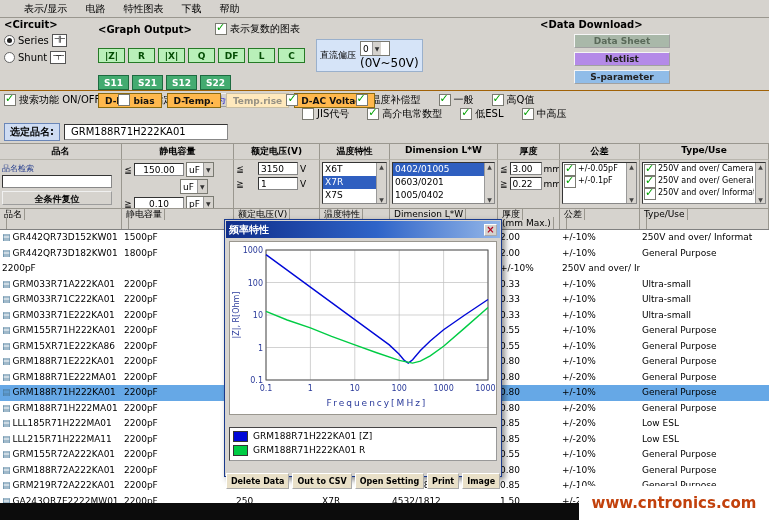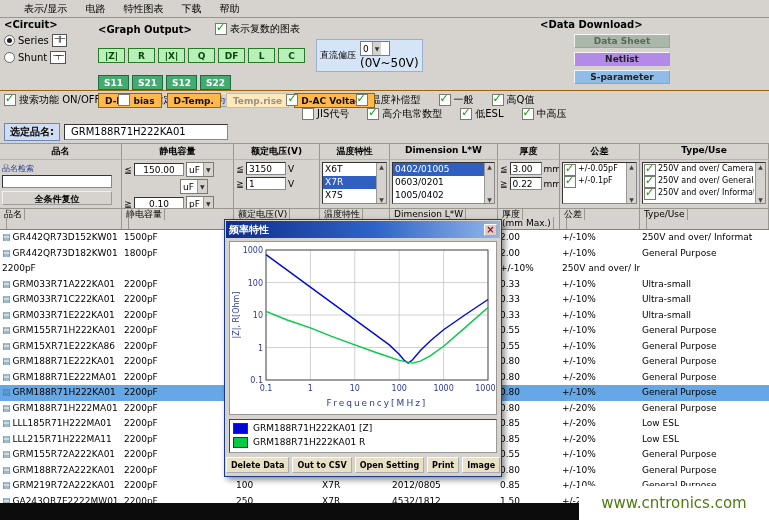--- a/index.html
+++ b/index.html
@@ -66,21 +66,21 @@
     font-size:9px;text-align:center;padding:1px 0;background:#d6d3ce;overflow:hidden;white-space:nowrap;}
   .fbody > .fcell{border-right:1px solid #9a978f;padding:2px;height:44px;overflow:hidden;}
   .fsub{font-size:8px;color:#223a8c;}
   .fin{border:1px inset #888;height:11px;font-size:9px;font-family:inherit;padding:0 2px;}
   .namein{width:104px;display:block;margin-top:1px;}
   .resetbtn{display:block;margin-top:3px;width:110px;height:14px;border:1px outset #f0f0f0;
     background:#d6d3ce;font-size:9px;font-weight:bold;cursor:pointer;font-family:inherit;}
   .frow{display:flex;align-items:center;gap:2px;margin-bottom:2px;}
   .cmp{width:8px;font-size:9px;text-align:center;}
   .w44{width:44px;text-align:center;}
-  .w34{width:34px;}
+  .w34{width:34px;margin-left:12px;}
   .w26{width:26px;}
   .unit{font-size:9px;}
   .lbox,.cbox{display:flex;background:#fff;border:1px inset #888;height:40px;}
   .lbitems{flex:1;overflow:hidden;}
   .lbitem{font-size:9px;height:13px;line-height:13px;padding:0 2px;white-space:nowrap;cursor:default;}
   .lbitem.selected{background:#2f5fc0;color:#fff;}
   .lbscroll{width:9px;background:#d6d3ce;border-left:1px solid #999;display:flex;flex-direction:column;
     justify-content:space-between;align-items:center;font-size:6px;color:#444;cursor:pointer;}
   .lbscroll::before{content:"▲";}
   .lbscroll::after{content:"▼";}
@@ -99,32 +99,32 @@
   .docicon::before{content:"▤";}
   
   .popup{position:absolute;left:224px;top:219px;width:274px;height:254px;z-index:20;
     background:#d6d3ce;border:1px solid #1a3a8c;box-shadow:3px 3px 6px rgba(0,0,0,.45);padding:1px;}
   .ptitle{height:17px;background:linear-gradient(90deg,#0f2d8a,#2f64c8 55%,#93b6e8);color:#fff;
     display:flex;align-items:center;justify-content:space-between;padding:0 3px;font-size:10px;font-weight:bold;}
   .pclose{width:13px;height:12px;background:#d6d3ce;border:1px outset #fff;font-size:10px;line-height:9px;
     color:#b00020;font-weight:bold;text-align:center;cursor:pointer;padding:0;font-family:inherit;}
   .pclose::before{content:"×";}
   .chartpanel{background:#fff;border:1px solid #9a978f;margin:3px;height:172px;}
-  .legendpanel{background:#fff;border:1px inset #999;margin:4px 3px;height:30px;padding:1px 3px;}
+  .legendpanel{background:#fff;border:1px inset #999;margin:12px 3px;height:30px;padding:1px 3px;}
   .legrow{display:flex;align-items:center;gap:5px;height:14px;}
   .swatch{width:13px;height:9px;border:1px solid #333;display:inline-block;flex:0 0 auto;}
   .legtxt{font-size:9px;white-space:nowrap;}
   .pbtns{display:flex;gap:3px;justify-content:center;margin-top:4px;}
   .pbtn{background:#e9e0c8;border:1px outset #fff;font-size:8px;font-weight:bold;height:16px;
     padding:0 4px;cursor:pointer;font-family:inherit;white-space:nowrap;}
   
   .bottom-black{position:absolute;left:0;top:503px;width:579px;height:17px;background:#0c0c0c;z-index:30;}
   .watermark-box{position:absolute;left:579px;top:486px;width:190px;height:34px;background:#fff;z-index:30;
     display:flex;align-items:center;justify-content:center;}
-  .watermark{color:#4d7c0f;font-size:15px;}
+  .watermark{color:#c2410c;font-size:15px;font-weight:bold;}
 </style>
 </head>
 <body>
 
 <div class="app">
 
   <div class="menubar">
     <span class="menu-item">表示/显示</span>
       <span class="menu-item">电路</span>
       <span class="menu-item">特性图表</span>

